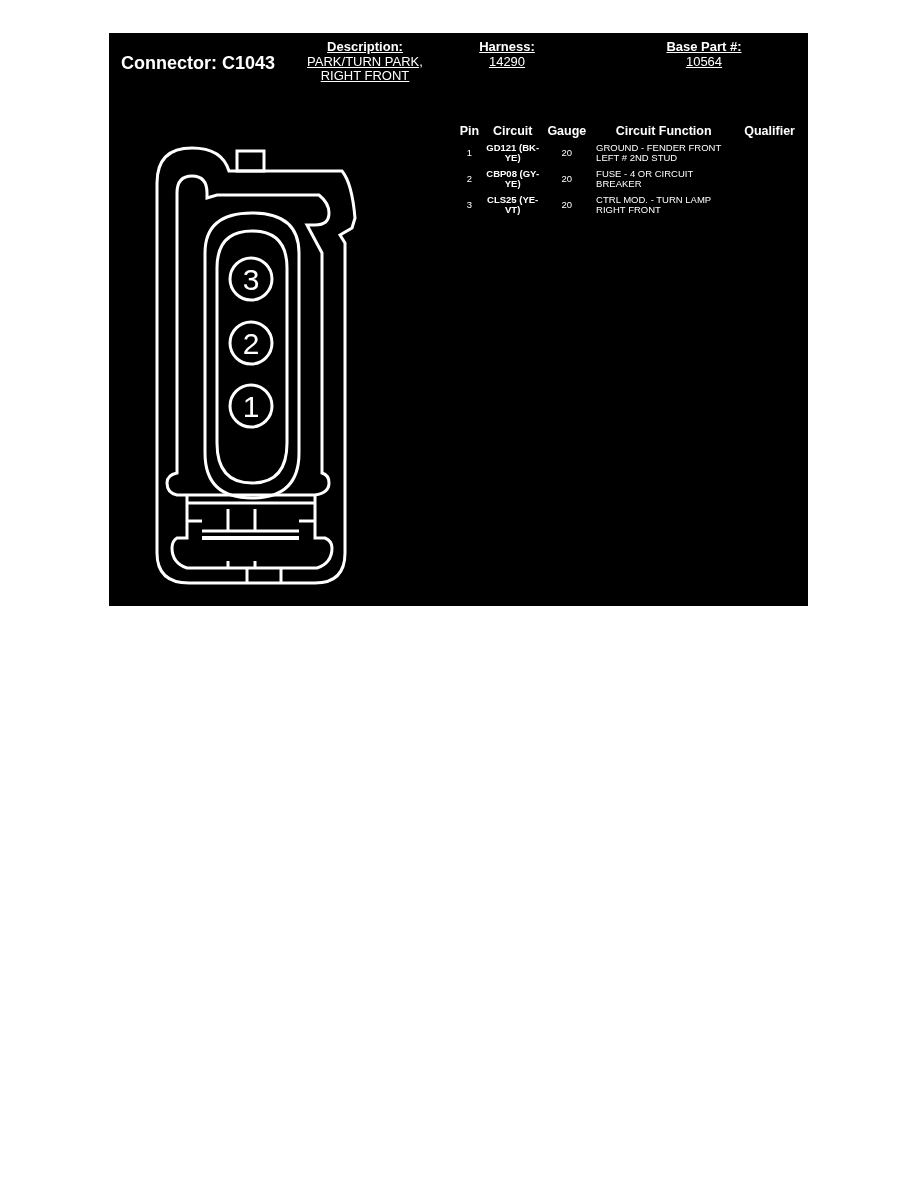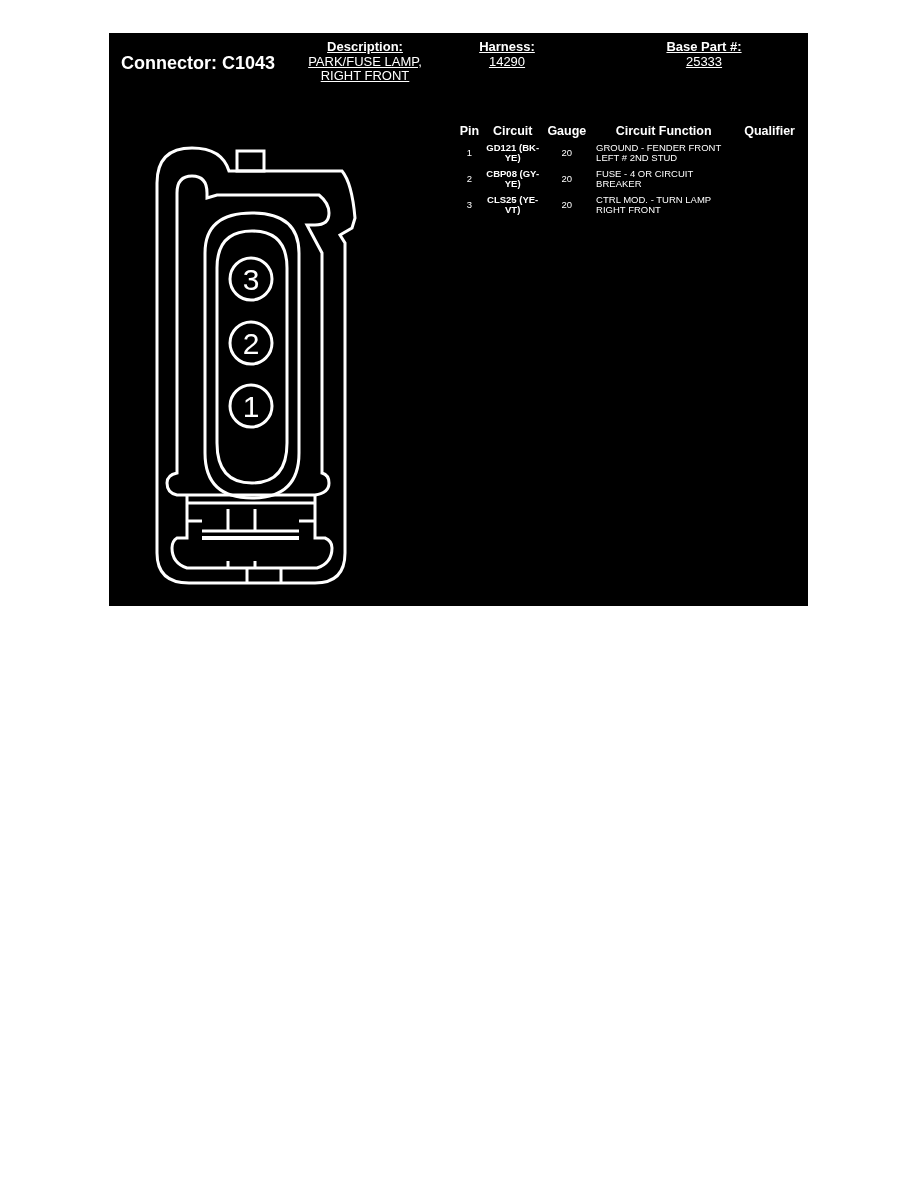--- a/index.html
+++ b/index.html
@@ -24,32 +24,32 @@
 </style>
 </head>
 <body>
 
 <div class="panel">
 
   <div class="title">Connector: C1043</div>
 
   <div class="hdr-col col-desc">
     <div class="hdr-label">Description:</div>
-    <div class="hdr-val">PARK/FUSE LAMP,</div>
+    <div class="hdr-val">PARK/TURN PARK,</div>
     <div class="hdr-val">RIGHT FRONT</div>
   </div>
 
   <div class="hdr-col col-harness">
     <div class="hdr-label">Harness:</div>
     <div class="hdr-val">14290</div>
   </div>
 
   <div class="hdr-col col-base">
     <div class="hdr-label">Base Part #:</div>
-    <div class="hdr-val">25333</div>
+    <div class="hdr-val">10564</div>
   </div>
 
   <table class="pin-table">
     <thead>
       <tr>
         <th class="c-pin">Pin</th>
         <th class="c-circ">Circuit</th>
         <th class="c-gauge">Gauge</th>
         <th class="c-func" style="text-align:center;padding-left:0">Circuit Function</th>
         <th class="c-qual">Qualifier</th>

